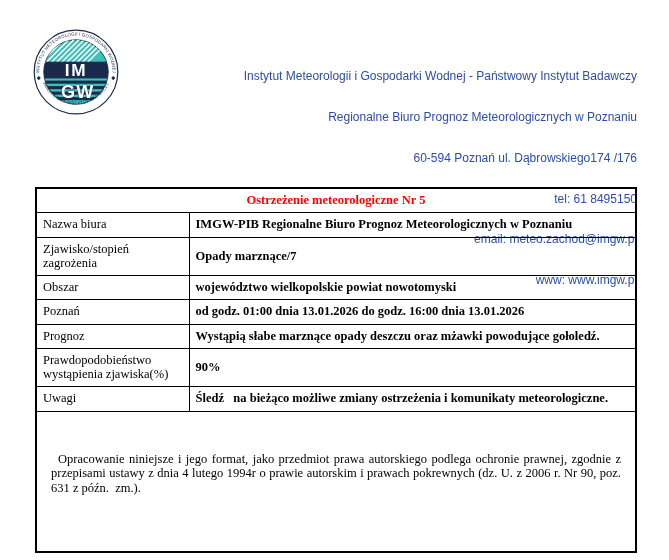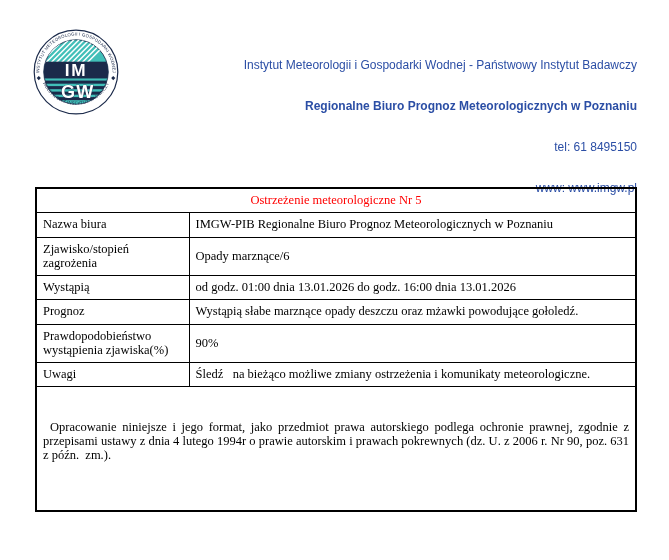--- a/index.html
+++ b/index.html
@@ -16,71 +16,72 @@
     background:#ffffff;
     overflow:hidden;
     font-family:"Liberation Serif","DejaVu Serif",serif;
   }
   
   .logo-wrap{
     position:absolute;left:33px;top:29px;width:86px;height:86px;
   }
   .logo-wrap svg{width:100%;height:100%;display:block;}
   .header-contact{
-    position:absolute;top:32px;right:32px;
+    position:absolute;top:43px;right:32px;
     text-align:right;
     color:var(--header-blue);
     font-family:"Liberation Sans","DejaVu Sans",sans-serif;
     font-size:12px;line-height:13.6px;
     white-space:pre;
     margin-left:41px;
   }
-  .header-contact .bold{font-weight:bold;}
+  .header-contact .bold{font-weight:normal;}
   
   table.doc-table{
     position:absolute;left:35px;top:187px;
     width:602px;
     border-collapse:collapse;
     border:2px solid #000;
     font-family:"Liberation Serif","DejaVu Serif",serif;
     color:#000;
   }
   table.doc-table td{
     border:1px solid #000;
     font-size:12.5px;
     line-height:1.14;
     vertical-align:middle;
     padding:4px 6px 5px 6px;
     white-space:pre-wrap;
   }
   td.title-cell{
     text-align:center;
-    font-weight:normal;
+    font-weight:bold;
     font-size:15px;
     color:var(--title-red);
     padding:3px 6px 4px 6px;
   }
   td.label{
     width:153px;
     font-weight:normal;
     padding-left:6px;
   }
   td.value{
     padding-left:8px;
+    font-weight:bold;
   }
   td.value.bold{font-weight:bold;}
   td.footer-cell{
     font-size:12px;
     line-height:14px;
     text-align:justify;
     padding:5px 5px 7px 5px;
   }
   td.footer-cell p{
     text-indent:7px;
-    margin:0;
+    margin:8px;
     white-space:pre-wrap;
   }
 </style>
 </head>
 <body>
 
 <div class="page">
 
   <div class="logo-wrap">
     <svg viewBox="0 0 100 100" aria-hidden="true">
@@ -131,40 +132,46 @@
       </text>
 
       <rect x="5.0" y="55.4" width="3.4" height="3.4" transform="rotate(45 6.7 57.1)" style="fill:var(--logo-navy)"></rect>
       <rect x="91.6" y="55.4" width="3.4" height="3.4" transform="rotate(45 93.3 57.1)" style="fill:var(--logo-navy)"></rect>
     </svg>
   </div>
 
   <div class="header-contact">
     <div>Instytut Meteorologii i Gospodarki Wodnej - Państwowy Instytut Badawczy</div>
     <div class="bold">Regionalne Biuro Prognoz Meteorologicznych w Poznaniu</div>
+    <div>60-594 Poznań ul. Dąbrowskiego174 /176</div>
     <div>tel: 61 8495150</div>
+    <div>email: meteo.zachod@imgw.pl</div>
     <div>www: www.imgw.pl</div>
   </div>
 
   <table class="doc-table">
     <tbody>
       <tr>
         <td class="title-cell" colspan="2">Ostrzeżenie meteorologiczne Nr 5</td>
       </tr>
 
       <tr>
           <td class="label">Nazwa biura</td>
           <td class="value">IMGW-PIB Regionalne Biuro Prognoz Meteorologicznych w Poznaniu</td>
         </tr>
         <tr>
           <td class="label">Zjawisko/stopień zagrożenia</td>
-          <td class="value">Opady marznące/6</td>
+          <td class="value">Opady marznące/7</td>
         </tr>
         <tr>
-          <td class="label">Wystąpią</td>
+          <td class="label">Obszar</td>
+          <td class="value bold">województwo wielkopolskie powiat nowotomyski</td>
+        </tr>
+        <tr>
+          <td class="label">Poznań</td>
           <td class="value">od godz. 01:00 dnia 13.01.2026 do godz. 16:00 dnia 13.01.2026</td>
         </tr>
         <tr>
           <td class="label">Prognoz</td>
           <td class="value">Wystąpią słabe marznące opady deszczu oraz mżawki powodujące gołoledź.</td>
         </tr>
         <tr>
           <td class="label">Prawdopodobieństwo wystąpienia zjawiska(%)</td>
           <td class="value">90%</td>
         </tr>

